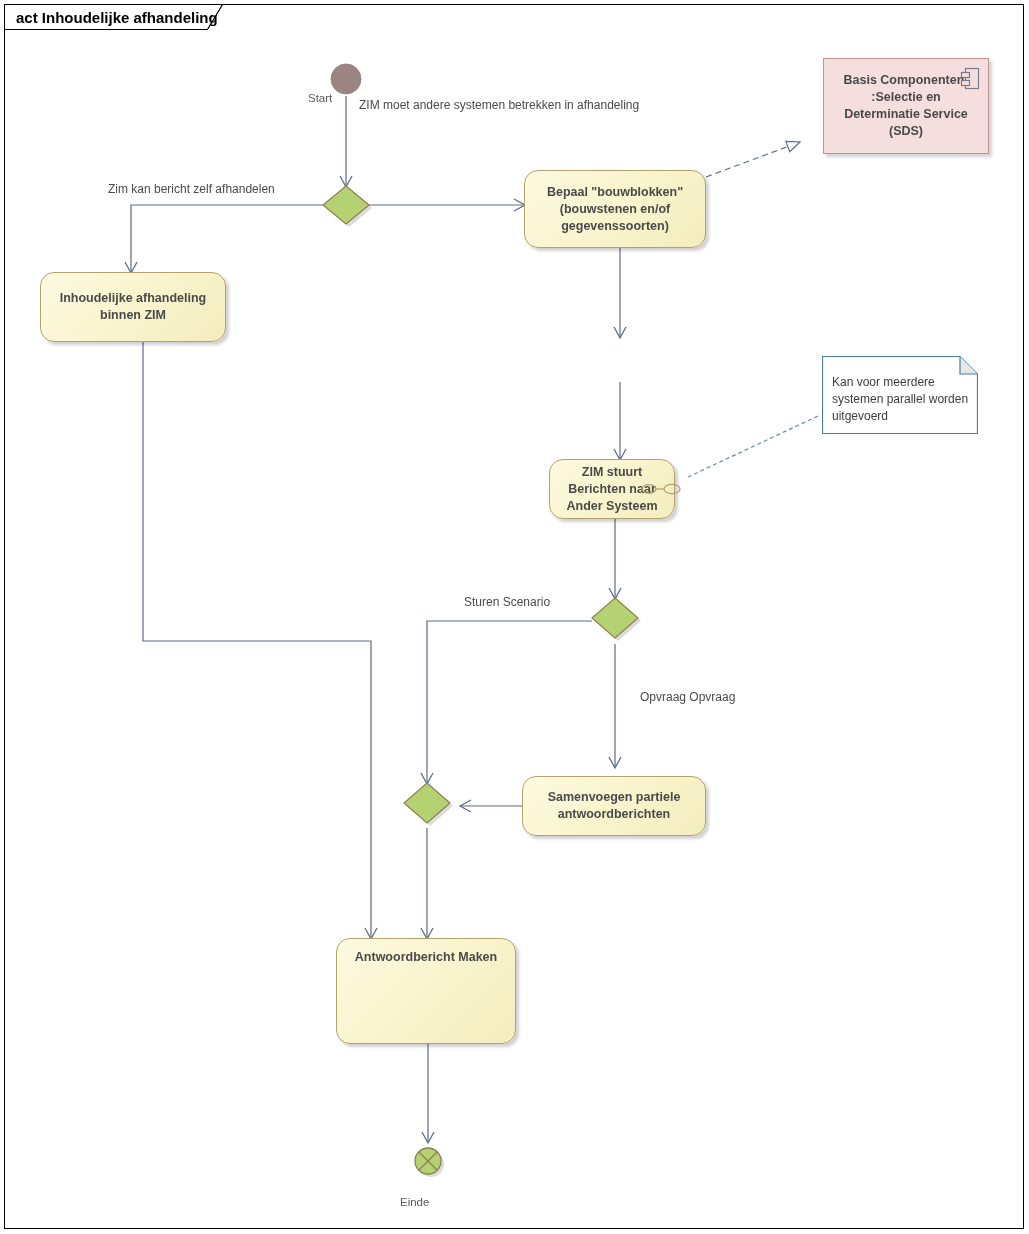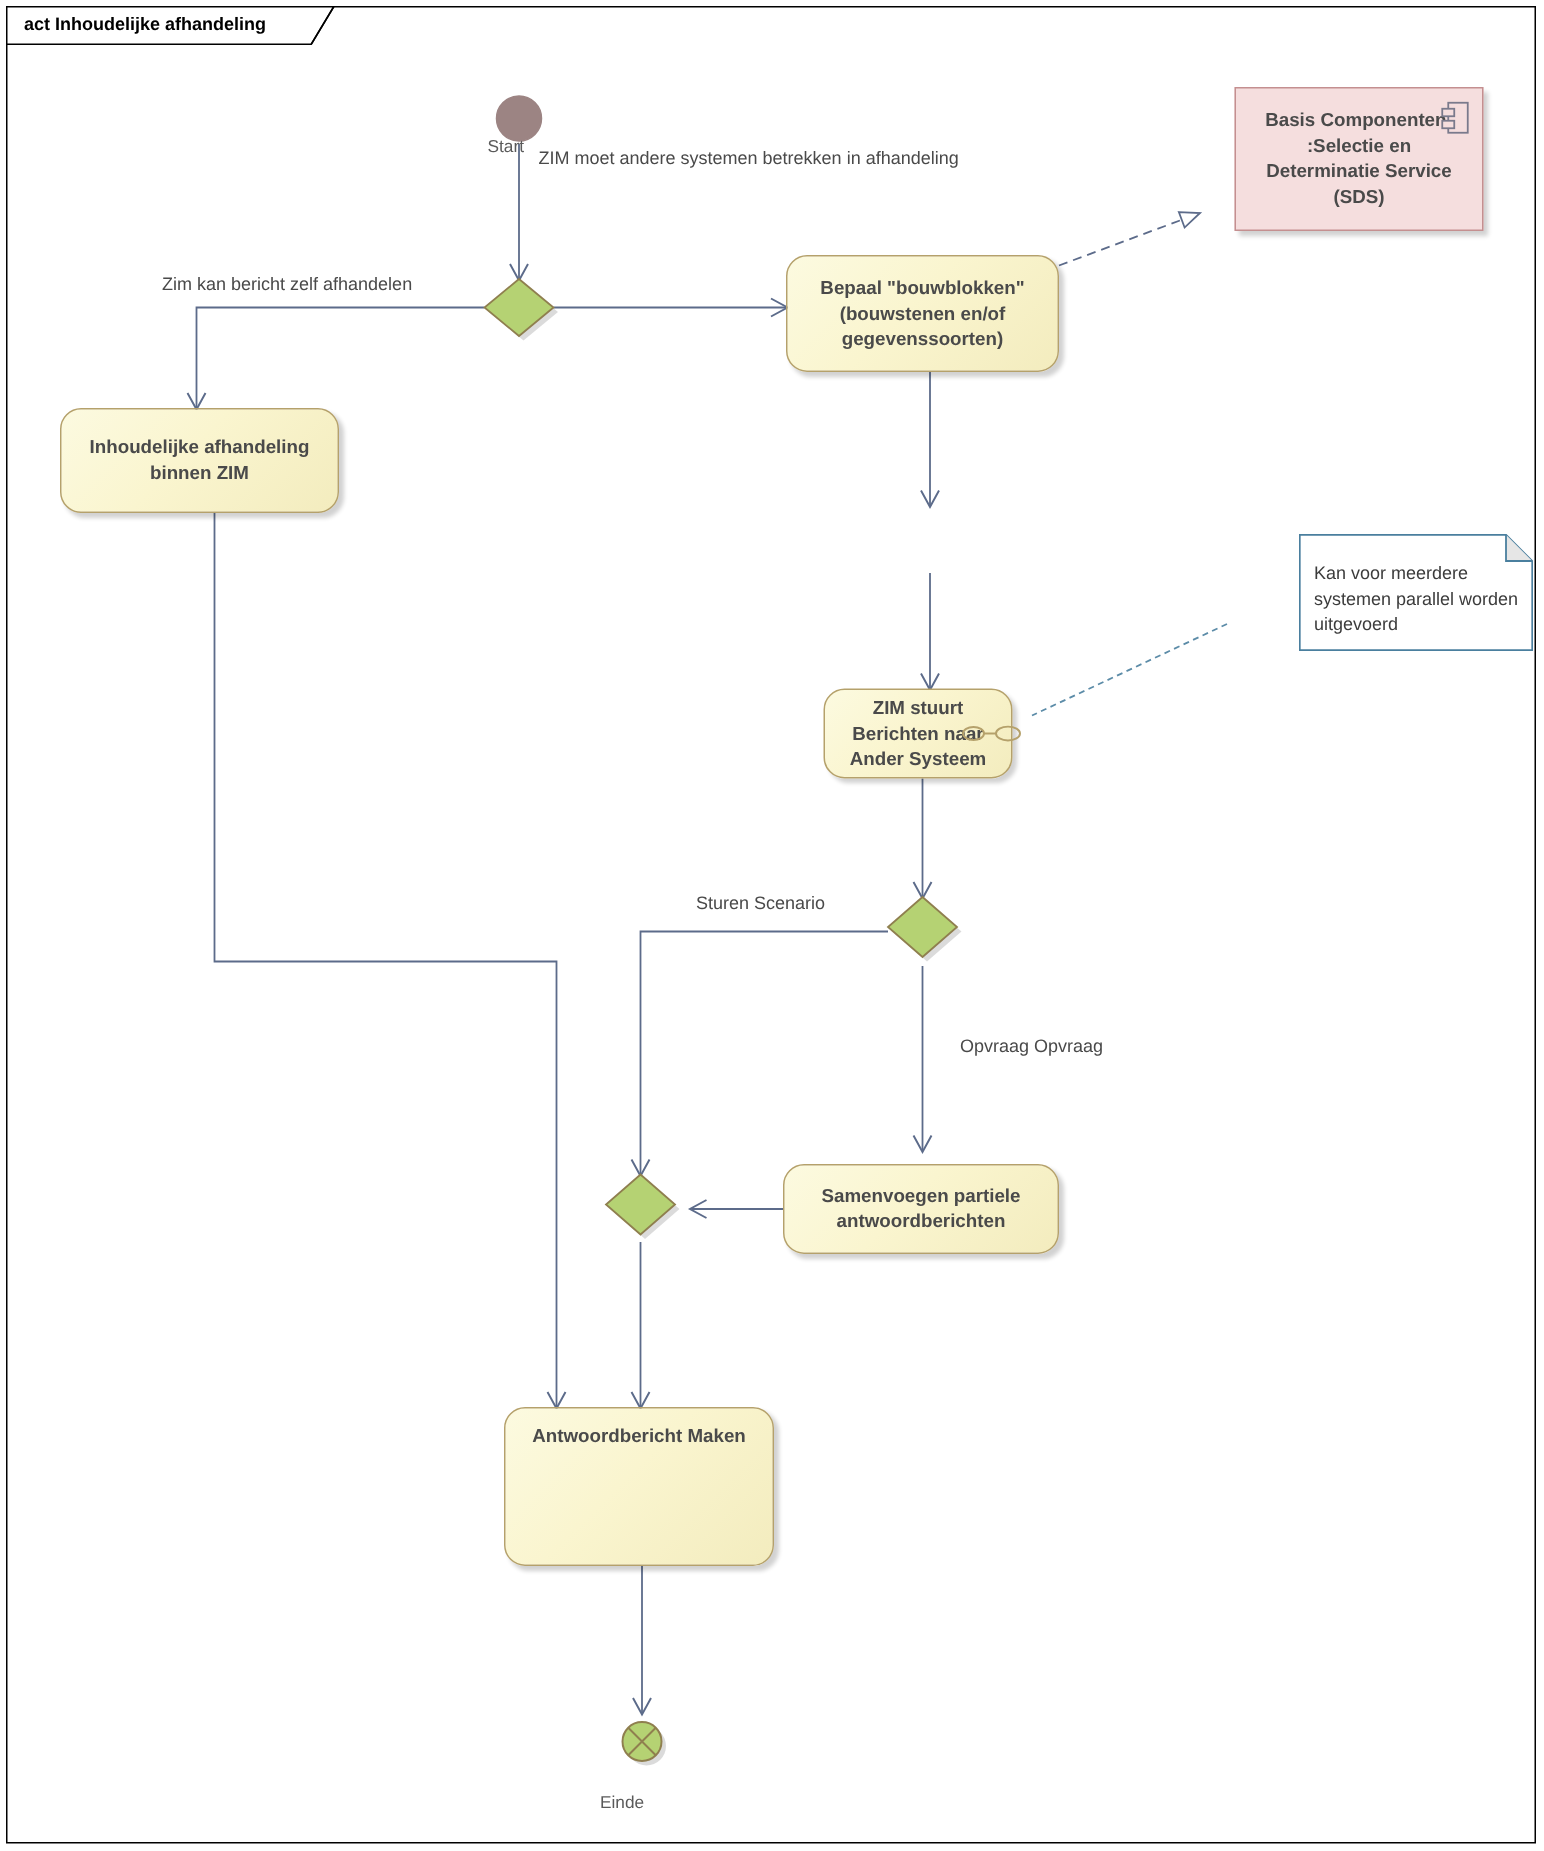--- a/index.html
+++ b/index.html
@@ -36,21 +36,21 @@
   }
   .frame-tab-shape {
     position: absolute;
     left: 0;
     top: 0;
   }
   .frame-tab-label {
     position: absolute;
     left: 12px;
     top: 5px;
-    font-size: 12px;
+    font-size: 15px;
     font-weight: bold;
     color: #000000;
     white-space: nowrap;
   }
   
   #edges {
     position: absolute;
     left: 0;
     top: 0;
     width: 1029px;
@@ -216,36 +216,36 @@
       <path d="M427,783 L450,803 L427,823 L404,803 Z" fill="#b5d273" stroke="#8f7f4f" stroke-width="1.2"></path>
     </g>
 
     <g>
       <circle cx="431" cy="1164" r="13" fill="rgba(0,0,0,0.14)" stroke="none"></circle>
       <circle cx="428" cy="1161" r="13" fill="#b5d273" stroke="#8f7f4f" stroke-width="1.3"></circle>
       <path d="M419,1152 L437,1170 M437,1152 L419,1170" stroke="#8f7f4f" stroke-width="1.3" fill="none"></path>
     </g>
   </svg>
 
-  <div class="node-caption" style="left:325px; top:92px;">Start</div>
+  <div class="node-caption" style="left:308px; top:92px;">Start</div>
   <div class="flow-text" style="left:359px; top:98px;">ZIM moet andere systemen betrekken in afhandeling</div>
 
   <div class="component" style="left:823px; top:58px; width:166px; height:96px;">
     <span class="node-label">Basis Componenten:
 :Selectie en
 Determinatie Service
 (SDS)</span>
     <svg class="comp-icon" width="20" height="24" viewBox="0 0 20 24">
       <rect x="5.5" y="1.5" width="13" height="20" fill="#f5dede" stroke="#7a7a8c" stroke-width="1.2"></rect>
       <rect x="1.5" y="5.5" width="8" height="5" fill="#f5dede" stroke="#7a7a8c" stroke-width="1.2"></rect>
       <rect x="1.5" y="13.5" width="8" height="5" fill="#f5dede" stroke="#7a7a8c" stroke-width="1.2"></rect>
     </svg>
   </div>
 
-  <div class="note" style="left:822px; top:356px; width:156px; height:82px;margin-left:44px;">
+  <div class="note" style="left:822px; top:356px; width:156px; height:82px;">
     <svg width="156" height="78" viewBox="0 0 156 78" style="position:absolute;left:0;top:0;">
       <path d="M0.5,0.5 L138,0.5 L155.5,18 L155.5,77.5 L0.5,77.5 Z" fill="#ffffff" stroke="#4a7f9e" stroke-width="1.2"></path>
       <path d="M138,0.5 L138,18 L155.5,18" fill="#e6e6e6" stroke="#4a7f9e" stroke-width="1.2"></path>
     </svg>
     <div class="note-text">Kan voor meerdere
 systemen parallel worden
 uitgevoerd</div>
   </div>
 
   <div class="node" style="left:524px; top:170px; width:182px; height:78px;">

